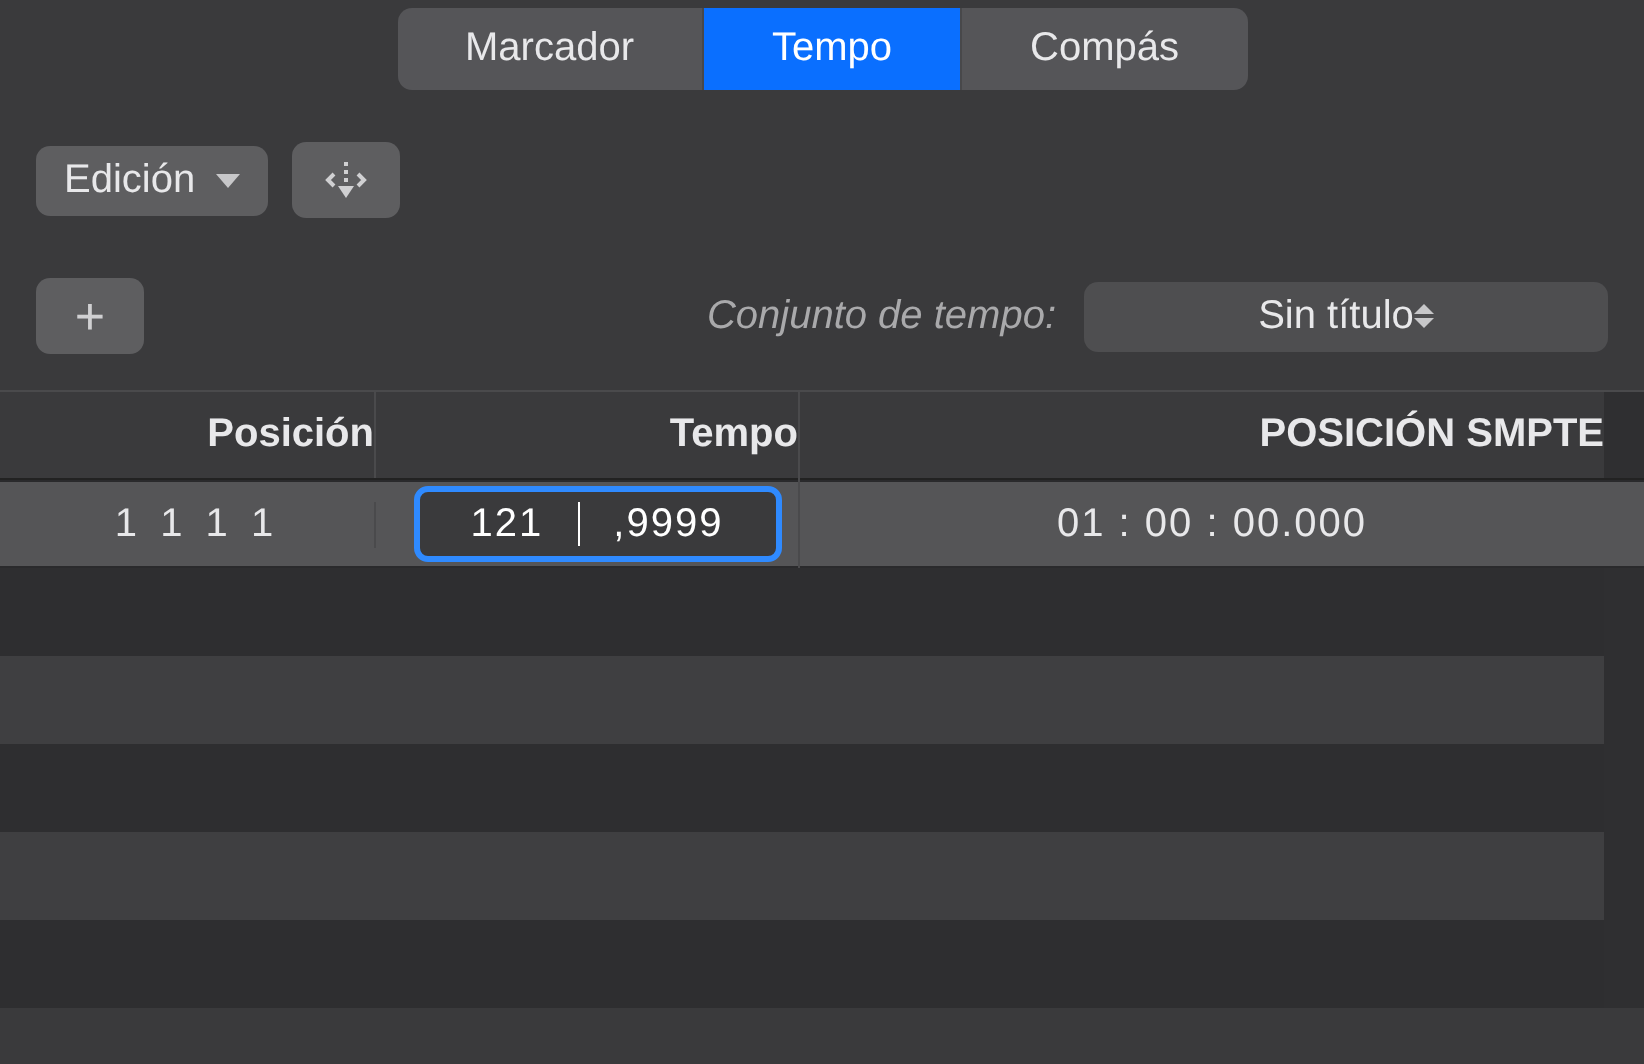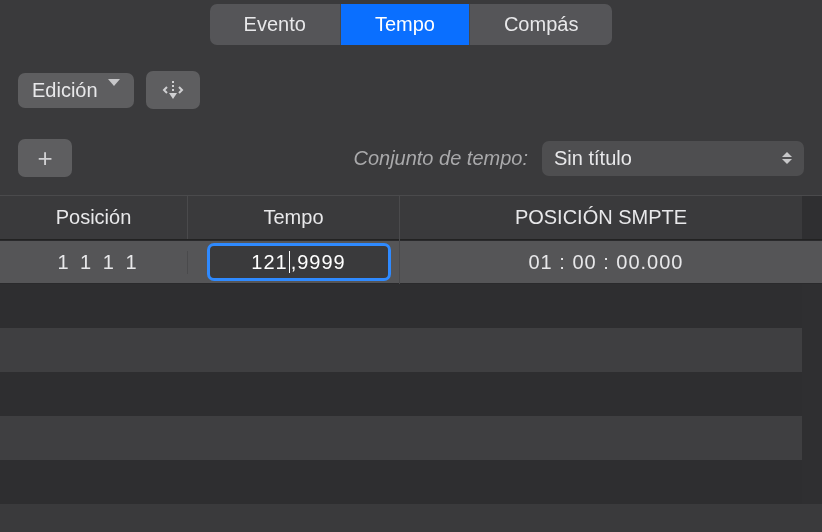--- a/index.html
+++ b/index.html
@@ -50,20 +50,21 @@
 
   
   .toolbar {
     display: flex;
     align-items: center;
     gap: 12px;
     padding: 26px 18px 0 18px;
   }
   .btn {
     display: inline-flex;
+    align-items: center;
     background: var(--btn-bg-light);
     border-radius: 7px;
     padding: 6px 14px;
     cursor: pointer;
     gap: 10px;
     white-space: nowrap;
   }
   .chev {
     width: 0; height: 0;
     border-left: 6px solid transparent;
@@ -95,44 +96,44 @@
     display:flex;align-items:center;justify-content:center;
     cursor:pointer;
     font-size: 26px;
     color:#d0d0d2;
     line-height:1;
   }
   .set-label { color: var(--text-dim); font-style: italic; }
   .select {
     flex: 0 0 auto;
     width: 262px;
-    display:flex; align-items:center; justify-content:space-between;
+    display:flex; align-items:center; justify-content:center;
     background:#4e4e50;
     border-radius:7px;
     padding: 6px 12px;
     cursor:pointer;
   }
   .updown {
     display:flex; flex-direction:column; gap:2px;
   }
   .updown .u { width:0;height:0;border-left:5px solid transparent;border-right:5px solid transparent;border-bottom:5px solid #c7c7c9;}
   .updown .d { width:0;height:0;border-left:5px solid transparent;border-right:5px solid transparent;border-top:5px solid #c7c7c9;}
 
   
   .table-wrap { margin-top: 18px; }
   .thead {
     display:flex;
     background: var(--bg-dark);
     border-top: 1px solid #4a4a4c;
   }
   .th {
     padding: 10px 0;
-    text-align:center;
+    text-align:right;
     color: var(--text);
-    font-weight:400;
+    font-weight:700;
   }
   .col-pos   { width: 188px; border-right:1px solid #4a4a4c;}
   .col-tempo { width: 212px; border-right:1px solid #4a4a4c;}
   .col-smpte { flex:1; }
   .scrollbar-track { width: 20px; background:#2f2f31; }
 
   .tbody { border-top:1px solid #222; }
   .row {
     display:flex;
     height: 44px;
@@ -145,20 +146,21 @@
   .tempo-edit {
     margin: 17px auto;
     width: 184px;
     height: 38px;
     border-radius: 7px;
     background: #3a3a3c;
     border: 3px solid var(--focus);
     display:flex; align-items:center; justify-content:center;
     color:#fff;
     position:relative;
+    gap:16px;
   }
   .caret {
     display:inline-block;
     width:1px; height:22px;
     background:#fff;
     margin: 0 1px;
     animation: blink 1s step-end infinite;
     vertical-align:middle;
   }
   @keyframes blink { 50% {opacity:0;} }
@@ -172,21 +174,21 @@
   .stripe-wrap { display:flex; }
   .stripe-col { flex:1; }
 
   .playhead-icon svg { display:block; }
 </style>
 </head>
 <body>
 
 <div class="tabbar">
   <div class="tabs">
-    <div class="tab">Evento</div>
+    <div class="tab">Marcador</div>
     <div class="tab active">Tempo</div>
     <div class="tab">Compás</div>
   </div>
 </div>
 
 <div class="toolbar">
   <div class="btn">
     <span>Edición</span>
     <span class="chev"></span>
   </div>

